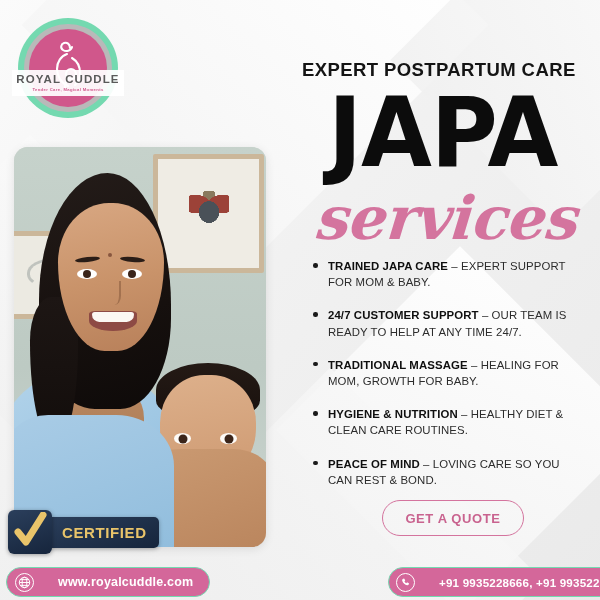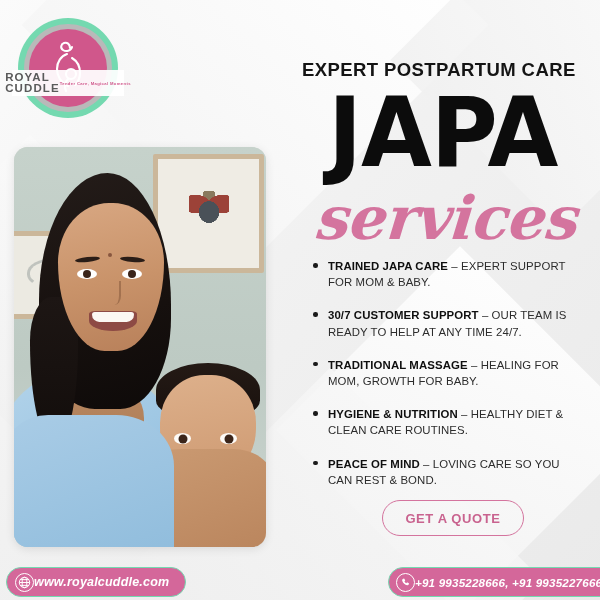--- a/index.html
+++ b/index.html
@@ -100,21 +100,21 @@
     justify-content: center;
   }
   .logo-plate {
     position: absolute;
     left: -6px;
     right: -6px;
     top: 52px;
     height: 26px;
     background: rgba(255,255,255,0.93);
     display: flex;
-    flex-direction: row;
+    flex-direction: column;
     align-items: center;
     justify-content: center;
     line-height: 1;
   }
   .logo-name {
     font-size: 11.5px;
     font-weight: 700;
     letter-spacing: 1.1px;
     color: #5a5a5a;
   }
@@ -454,32 +454,31 @@
     letter-spacing: .6px;
     background: transparent;
     cursor: pointer;
   }
 
   
   .pill {
     position: absolute;
     display: flex;
     align-items: center;
-    gap: 0;
+    gap: 24px;
     height: 28px;
     padding: 0 16px 0 8px;
     background: #d4679a;
     border: 1.5px solid #74d9b0;
     border-radius: 16px;
     color: #ffffff;
     font-size: 12.5px;
     font-weight: 700;
     letter-spacing: .2px;
     white-space: nowrap;
-    font-style: italic;
   }
   .pill-web { left: 6px; top: 567px; }
   .pill-phone { left: 388px; top: 567px; padding: 0 12px 0 7px; font-size: 11.6px; }
   .pill-ico {
     width: 17px; height: 17px;
     border-radius: 50%;
     border: 1.4px solid #ffffff;
     display: flex;
     align-items: center;
     justify-content: center;
@@ -539,29 +538,37 @@
     <div class="baby-hair"></div>
     <div class="baby-head"></div>
     <div class="baby-eye l"></div>
     <div class="baby-eye r"></div>
     <div class="baby-body"></div>
     <div class="mom-arm"></div>
 
     <div class="scrub-lower"></div>
   </div>
 
+  <div class="certified">
+    <div class="cert-check-box">
+      <svg width="34" height="40" viewBox="0 0 34 40" fill="none">
+        <path d="M5 20 L13 30 L30 3" stroke="#e9c46a" stroke-width="7" stroke-linecap="round" stroke-linejoin="round"></path>
+      </svg>
+    </div>
+    <div class="cert-label">CERTIFIED</div>
+  </div>
 
   <div class="right">
     <div class="eyebrow">EXPERT POSTPARTUM CARE</div>
     <div class="headline">JAPA</div>
     <div class="script">services</div>
 
     <ul class="bullets">
       <li><b>TRAINED JAPA CARE</b> <span>–</span> <span>EXPERT SUPPORT FOR MOM &amp; BABY.</span></li>
-      <li><b>30/7 CUSTOMER SUPPORT</b> <span>–</span> <span>OUR TEAM IS READY TO HELP AT ANY TIME 24/7.</span></li>
+      <li><b>24/7 CUSTOMER SUPPORT</b> <span>–</span> <span>OUR TEAM IS READY TO HELP AT ANY TIME 24/7.</span></li>
       <li><b>TRADITIONAL MASSAGE</b> <span>–</span> <span>HEALING FOR MOM, GROWTH FOR BABY.</span></li>
       <li><b>HYGIENE &amp; NUTRITION</b> <span>–</span> <span>HEALTHY DIET &amp; CLEAN CARE ROUTINES.</span></li>
       <li><b>PEACE OF MIND</b> <span>–</span> <span>LOVING CARE SO YOU CAN REST &amp; BOND.</span></li>
     </ul>
 
     <div class="cta">GET A QUOTE</div>
   </div>
 
   <div class="pill pill-web">
     <span class="pill-ico">

